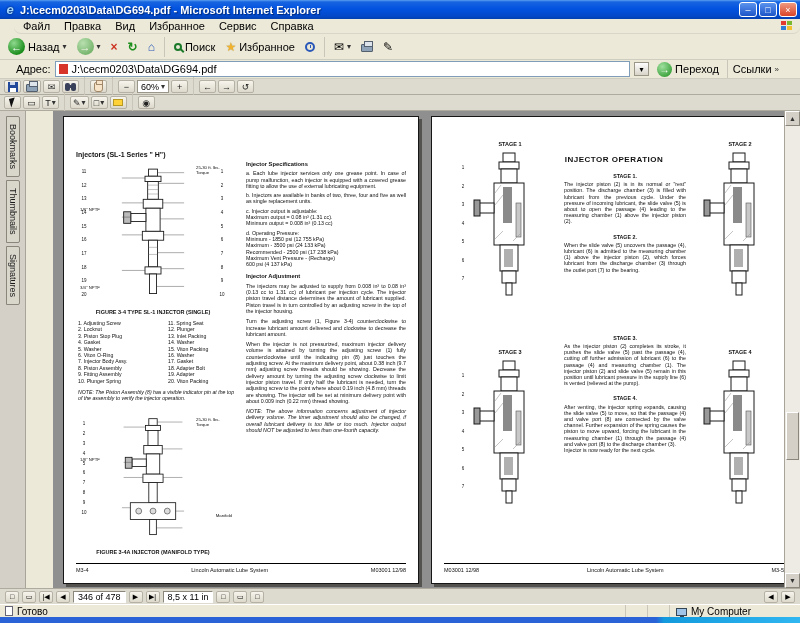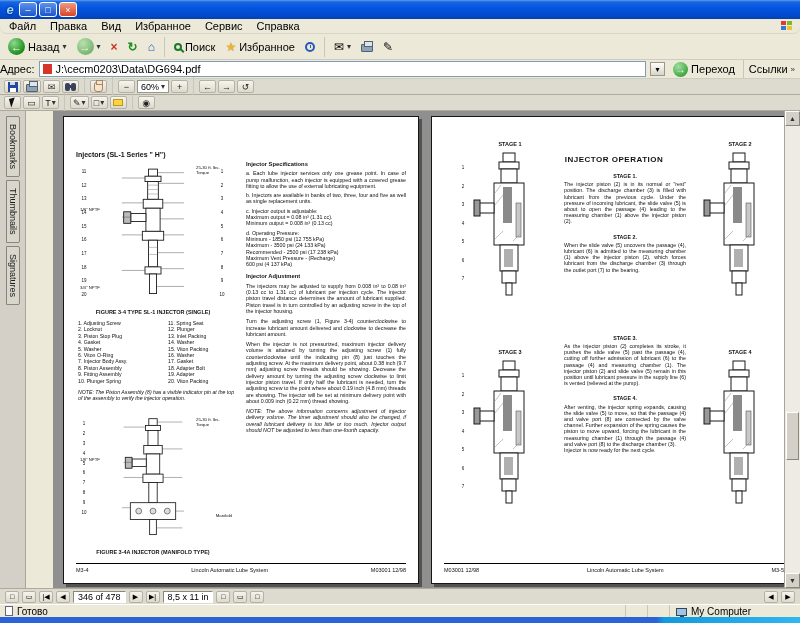--- a/index.html
+++ b/index.html
@@ -14,21 +14,21 @@
   .ie-logo { width:14px; height:14px; display:flex; align-items:center; justify-content:center;
     font-weight:bold; font-style:italic; font-size:13px; color:#9fd4ff; text-shadow:0 0 2px #013; }
   .title-text { flex:1; margin-left:3px; font-weight:bold; font-size:11px; white-space:nowrap;
     overflow:hidden; text-shadow:1px 1px 1px #012a77; }
   .winbtn { width:18px; height:15px; margin-left:2px; border-radius:3px; border:1px solid #fff;
     display:flex; align-items:center; justify-content:center; font-size:9px; color:#fff;
     background:linear-gradient(#5b93ee,#1d55c8); }
   .winbtn.close { background:linear-gradient(#f09a80,#d8442a); }
 
   
-  .menubar { position:absolute; top:19px; left:0; right:0; height:15px; background:#ECE9D8;
+  .menubar { position:absolute; top:19px; left:14px; right:0; height:15px; background:#ECE9D8;
     border-bottom:1px solid #d9d5c8; display:flex; align-items:center; padding:0 2px;border-radius:7px; }
   .menubar .menu-item { padding:0 7px; }
   .winflag { margin-left:auto; margin-right:4px; display:grid; grid-template-columns:5px 5px;
     grid-template-rows:4px 4px; gap:1px; }
   .winflag i { display:block; }
   .winflag i:nth-child(1){background:#e23a2e;} .winflag i:nth-child(2){background:#7cb82f;}
   .winflag i:nth-child(3){background:#2f7cd6;} .winflag i:nth-child(4){background:#f3c02f;}
 
   
   .toolbar { position:absolute; top:34px; left:0; right:0; height:26px; background:#ECE9D8;
@@ -48,21 +48,21 @@
   .mag::after { content:""; position:absolute; width:2px; height:5px; background:#1a7a2a;
     transform:rotate(-45deg); right:-3px; bottom:-4px; }
   .clock { width:10px; height:10px; border:2px solid #2a58b8; border-radius:50%; position:relative; }
   .clock::after { content:""; position:absolute; left:3px; top:1px; width:1px; height:3px; background:#2a58b8; }
   .printer { width:12px; height:8px; background:#8fa3b8; border:1px solid #55606e; border-radius:1px; position:relative; margin-top:3px; }
   .printer::before { content:""; position:absolute; top:-4px; left:2px; width:7px; height:4px; background:#dde4ec; border:1px solid #55606e; }
   .drop { font-size:8px; color:#333; }
 
   
   .addressbar { position:absolute; top:60px; left:0; right:0; height:19px; background:#ECE9D8;
-    border-bottom:1px solid #cfccc0; display:flex; align-items:center; gap:4px; padding:0 0; }
+    border-bottom:1px solid #cfccc0; display:flex; align-items:center; gap:4px; padding:0 16px; }
   .addr-input { flex:1; height:16px; background:#fff; border:1px solid #7f9db9; display:flex;
     align-items:center; gap:4px; padding:0 3px; overflow:hidden; white-space:nowrap; }
   .pdf-mini { width:9px; height:10px; background:#d8352a; display:inline-block; flex:0 0 auto; }
   .addr-drop { width:15px; height:14px; border:1px solid #9a9688; background:linear-gradient(#fefefe,#d8d4c8);
     display:flex; align-items:center; justify-content:center; font-size:8px; }
   .go-btn { display:flex; align-items:center; gap:3px; padding:0 4px; }
   .go-circle { width:15px; height:15px; border-radius:50%; background:radial-gradient(circle at 35% 30%,#9fe09f,#1d8f1d);
     color:#fff; font-size:10px; display:flex; align-items:center; justify-content:center; }
   .links { display:flex; align-items:center; gap:3px; padding:0 5px; border-left:1px solid #c9c5b8; height:100%; }
 
@@ -166,20 +166,21 @@
   .taskbar { position:absolute; top:617px; left:0; right:0; height:6px;
     background:linear-gradient(90deg,#2a62d8 0%,#2a62d8 82%,#129add 83%,#30b6f0 100%); }
 </style>
 </head>
 <body>
 
 <div class="screen">
 
   <div class="titlebar">
     <span class="ie-logo">e</span>
+    <span class="title-text">J:\cecm0203\Data\DG694.pdf - Microsoft Internet Explorer</span>
     <span class="winbtn">–</span>
     <span class="winbtn">□</span>
     <span class="winbtn close">×</span>
   </div>
 
   <div class="menubar">
   <span class="menu-item">Файл</span>
       <span class="menu-item">Правка</span>
       <span class="menu-item">Вид</span>
       <span class="menu-item">Избранное</span>

